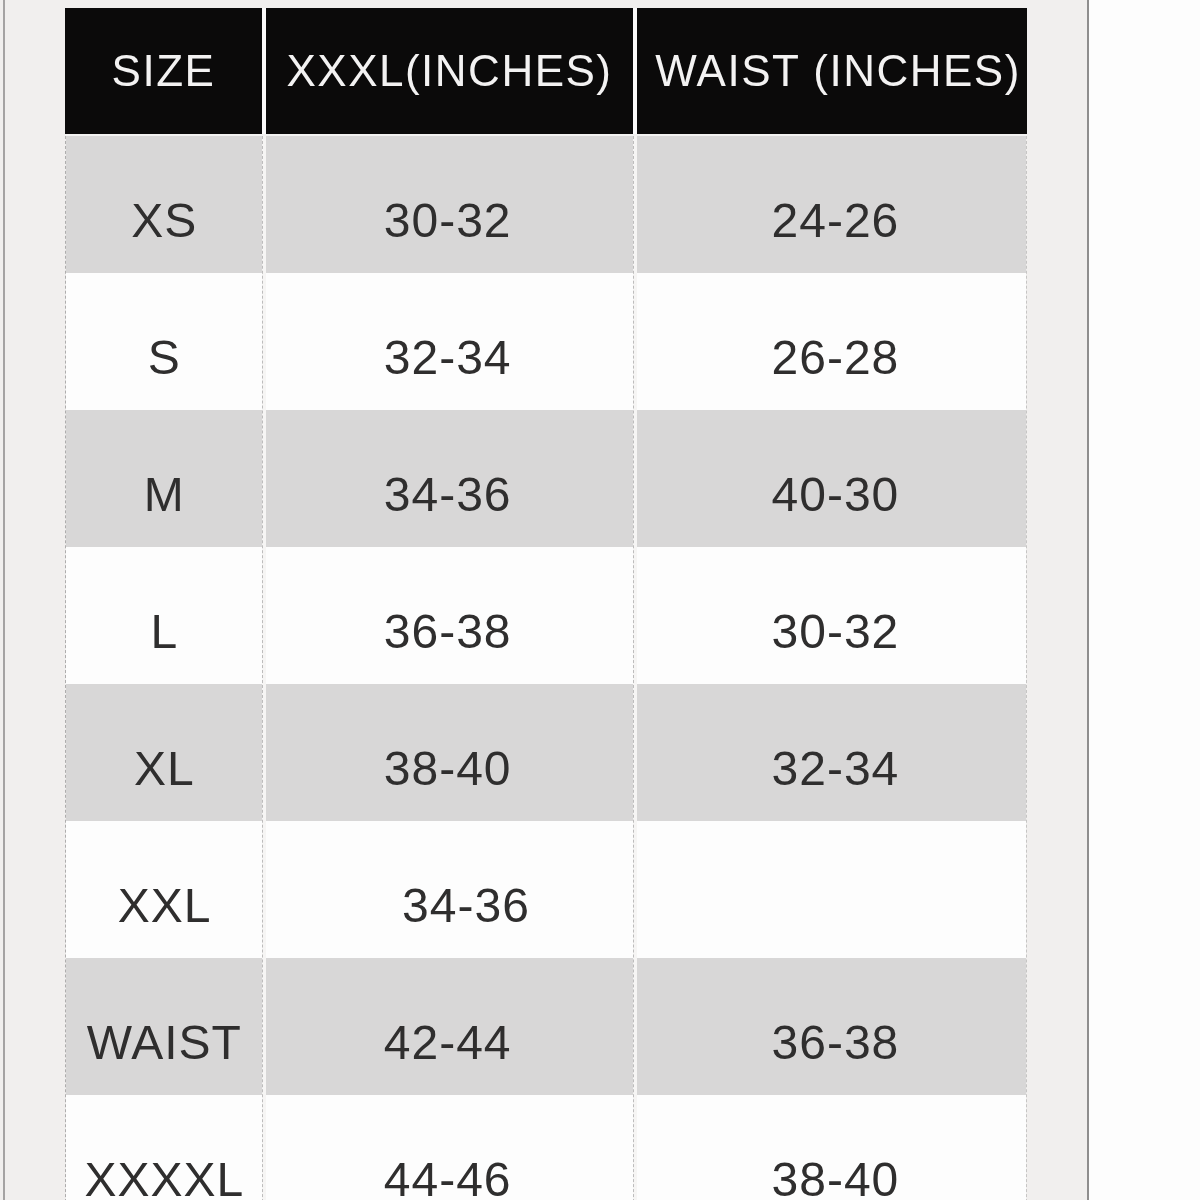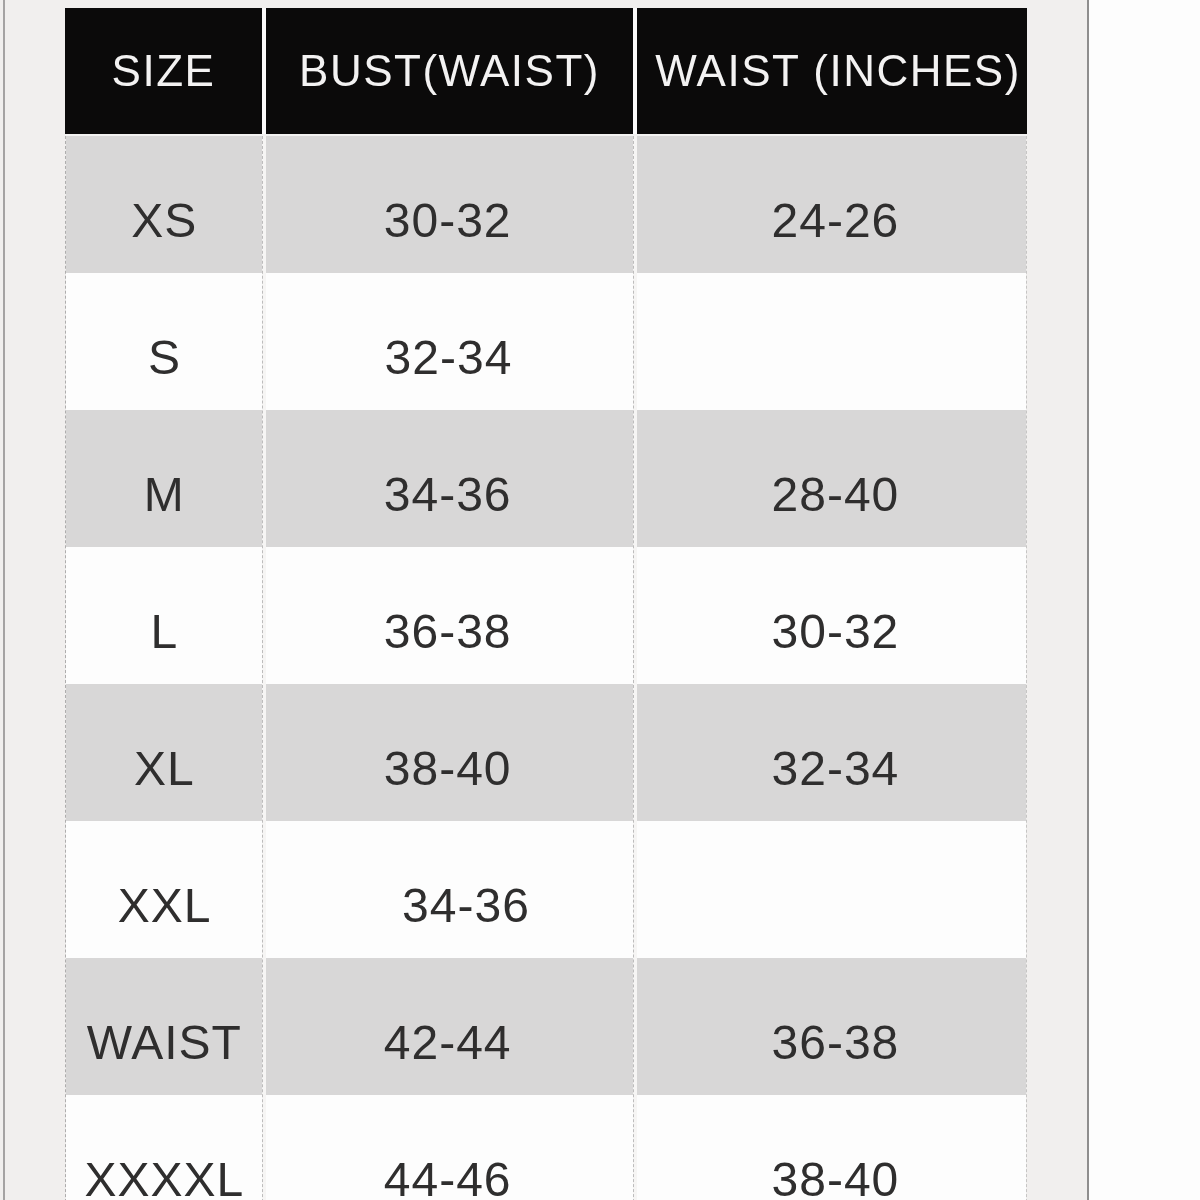--- a/index.html
+++ b/index.html
@@ -104,41 +104,42 @@
 
 <div class="page">
   <div class="edge-line-left"></div>
   <div class="right-white-area"></div>
   <div class="edge-line-right"></div>
 
   <div class="size-chart">
 
     <div class="thead">
       <div class="th c1">SIZE</div>
-      <div class="th c2">BUST(WAIST)</div>
+      <div class="th c2">XXXL(INCHES)</div>
       <div class="th c3">WAIST (INCHES)</div>
     </div>
 
     <div class="tbody">
 
       <div class="tr">
         <div class="td c1">XS</div>
         <div class="td c2">30-32</div>
         <div class="td c3">24-26</div>
       </div>
 
       <div class="tr">
         <div class="td c1">S</div>
         <div class="td c2">32-34</div>
+        <div class="td c3">26-28</div>
       </div>
 
       <div class="tr">
         <div class="td c1">M</div>
         <div class="td c2">34-36</div>
-        <div class="td c3">28-40</div>
+        <div class="td c3">40-30</div>
       </div>
 
       <div class="tr">
         <div class="td c1">L</div>
         <div class="td c2">36-38</div>
         <div class="td c3">30-32</div>
       </div>
 
       <div class="tr">
         <div class="td c1">XL</div>

